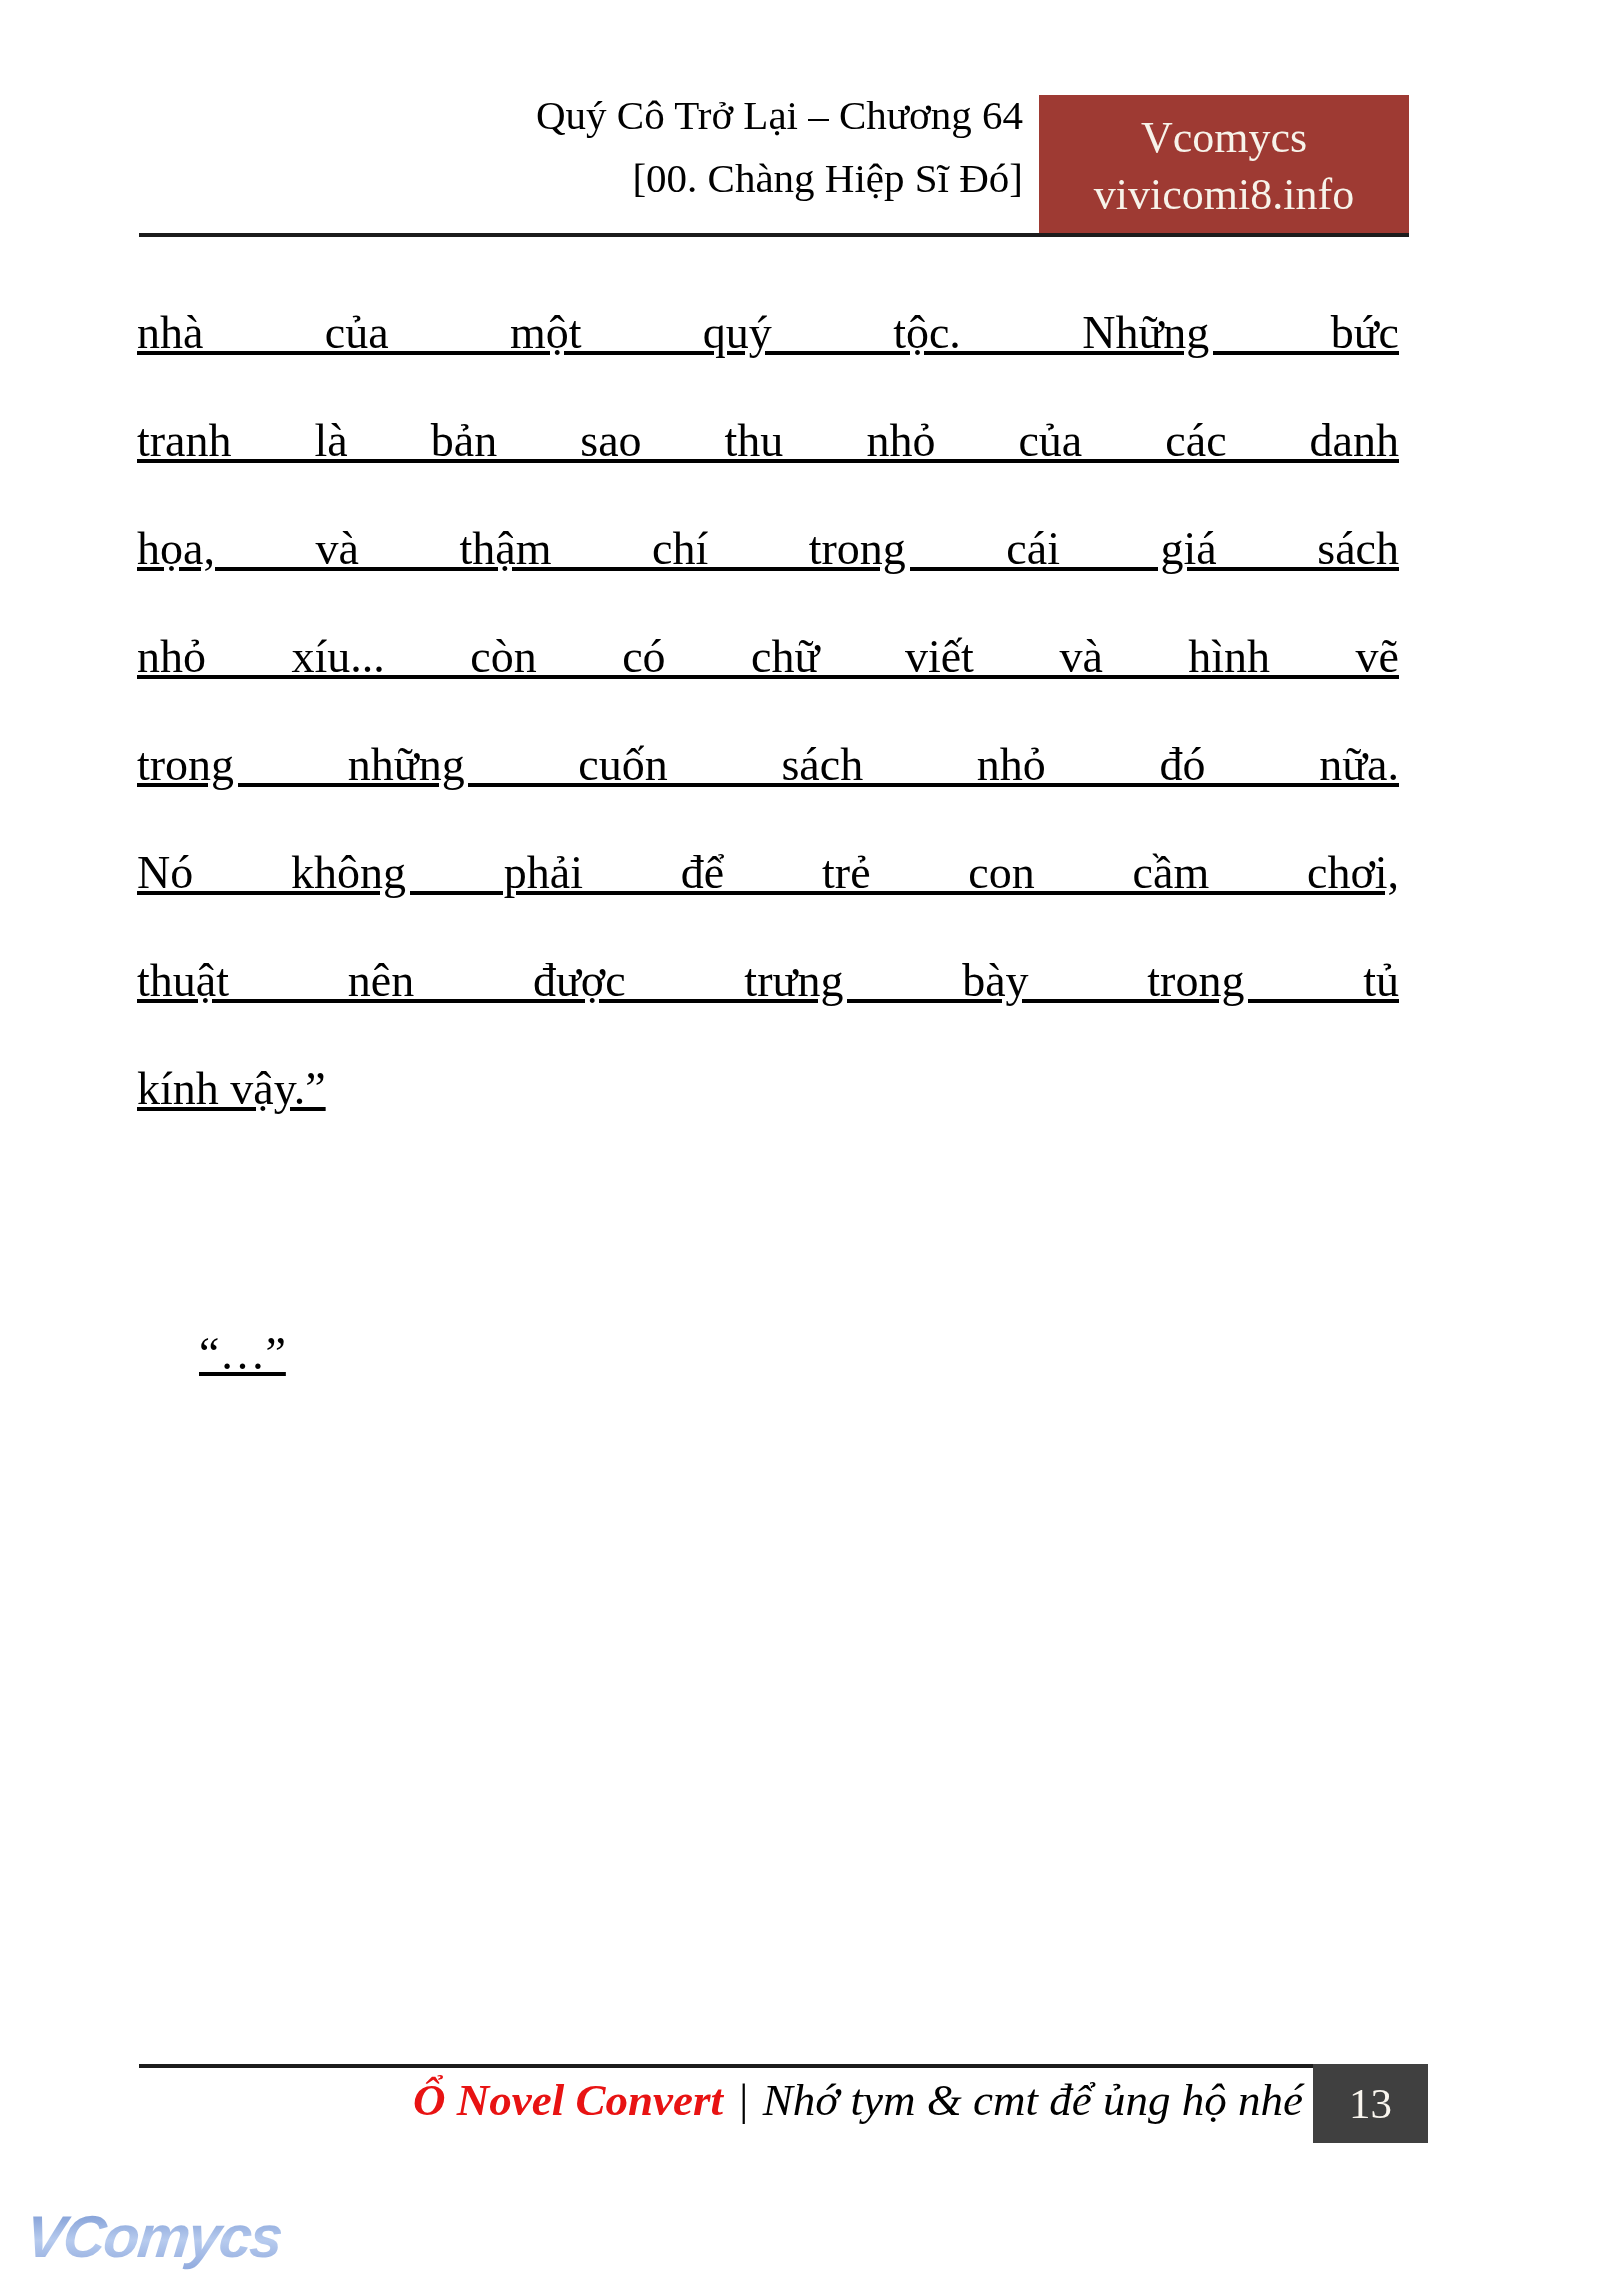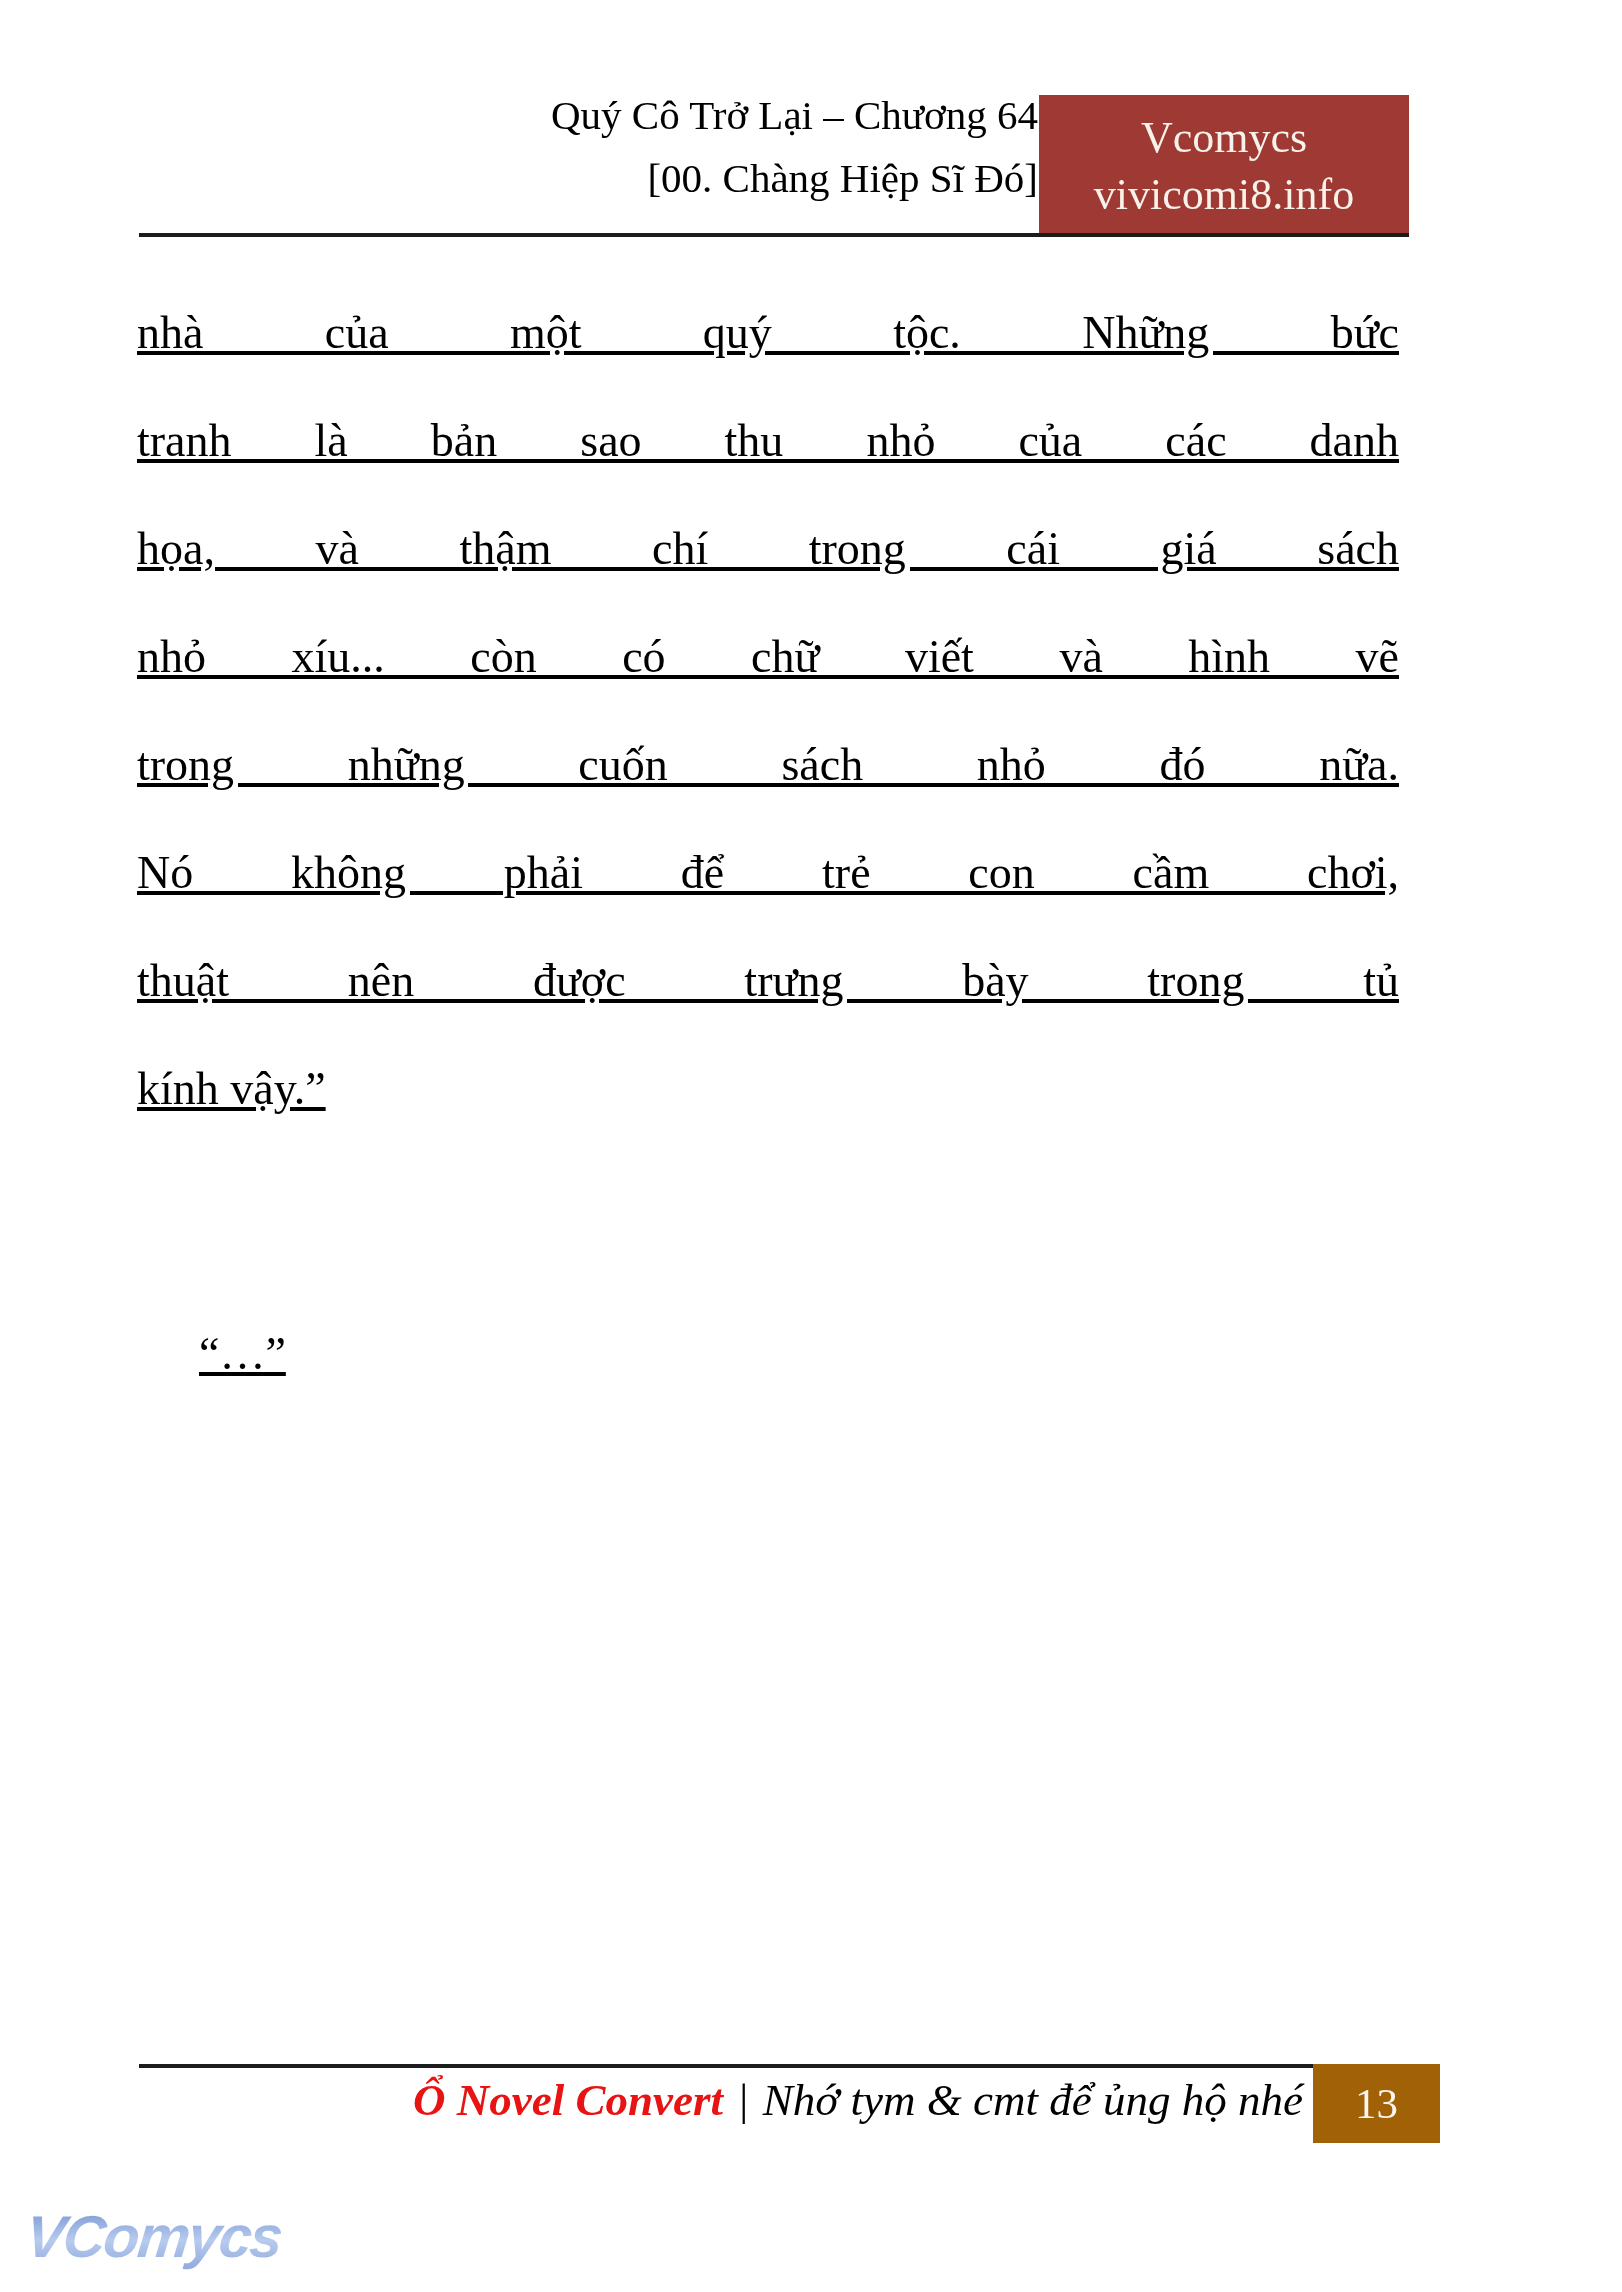--- a/index.html
+++ b/index.html
@@ -8,21 +8,21 @@
     width:1622px;height:2293px;
     background:#ffffff;
     margin:0 auto;
     font-family:"Liberation Serif","DejaVu Serif",serif;
     color:#000;
     overflow:hidden;
   }
 
   
   .header-title{
-    position:absolute;left:151px;top:84px;width:887px;
+    position:absolute;left:136px;top:84px;width:887px;
     text-align:right;
     font-size:41px;line-height:63px;
     color:#000;
     white-space:nowrap;
   }
   .badge{
     position:absolute;left:1039px;top:95px;width:370px;height:139px;
     background:#9e3a33;
     color:#f7f3ea;
     text-align:center;
@@ -50,22 +50,22 @@
   .rule.footer-rule{left:139px;top:2064px;width:1174px;}
   .footer-text{
     position:absolute;left:137px;top:2070px;width:1166px;
     text-align:right;font-size:45px;line-height:61px;
     white-space:nowrap;
     font-style:italic;
   }
   .brand{color:#e81313;font-weight:bold;}
   .pipe{margin:0 13.7px;color:#000;}
   .page-badge{
-    position:absolute;left:1313px;top:2064px;width:127px;height:79px;
-    background:#a16207;color:#faf6ef;
+    position:absolute;left:1313px;top:2064px;width:115px;height:79px;
+    background:#404040;color:#faf6ef;
     text-align:center;font-size:43px;line-height:79px;
   }
 
   
   .logo{
     position:absolute;left:25.5px;top:2203px;
     font-family:"Liberation Sans","DejaVu Sans",sans-serif;
     font-style:italic;font-weight:bold;
     font-size:59px;letter-spacing:-2px;
     transform:skewX(-6deg);

